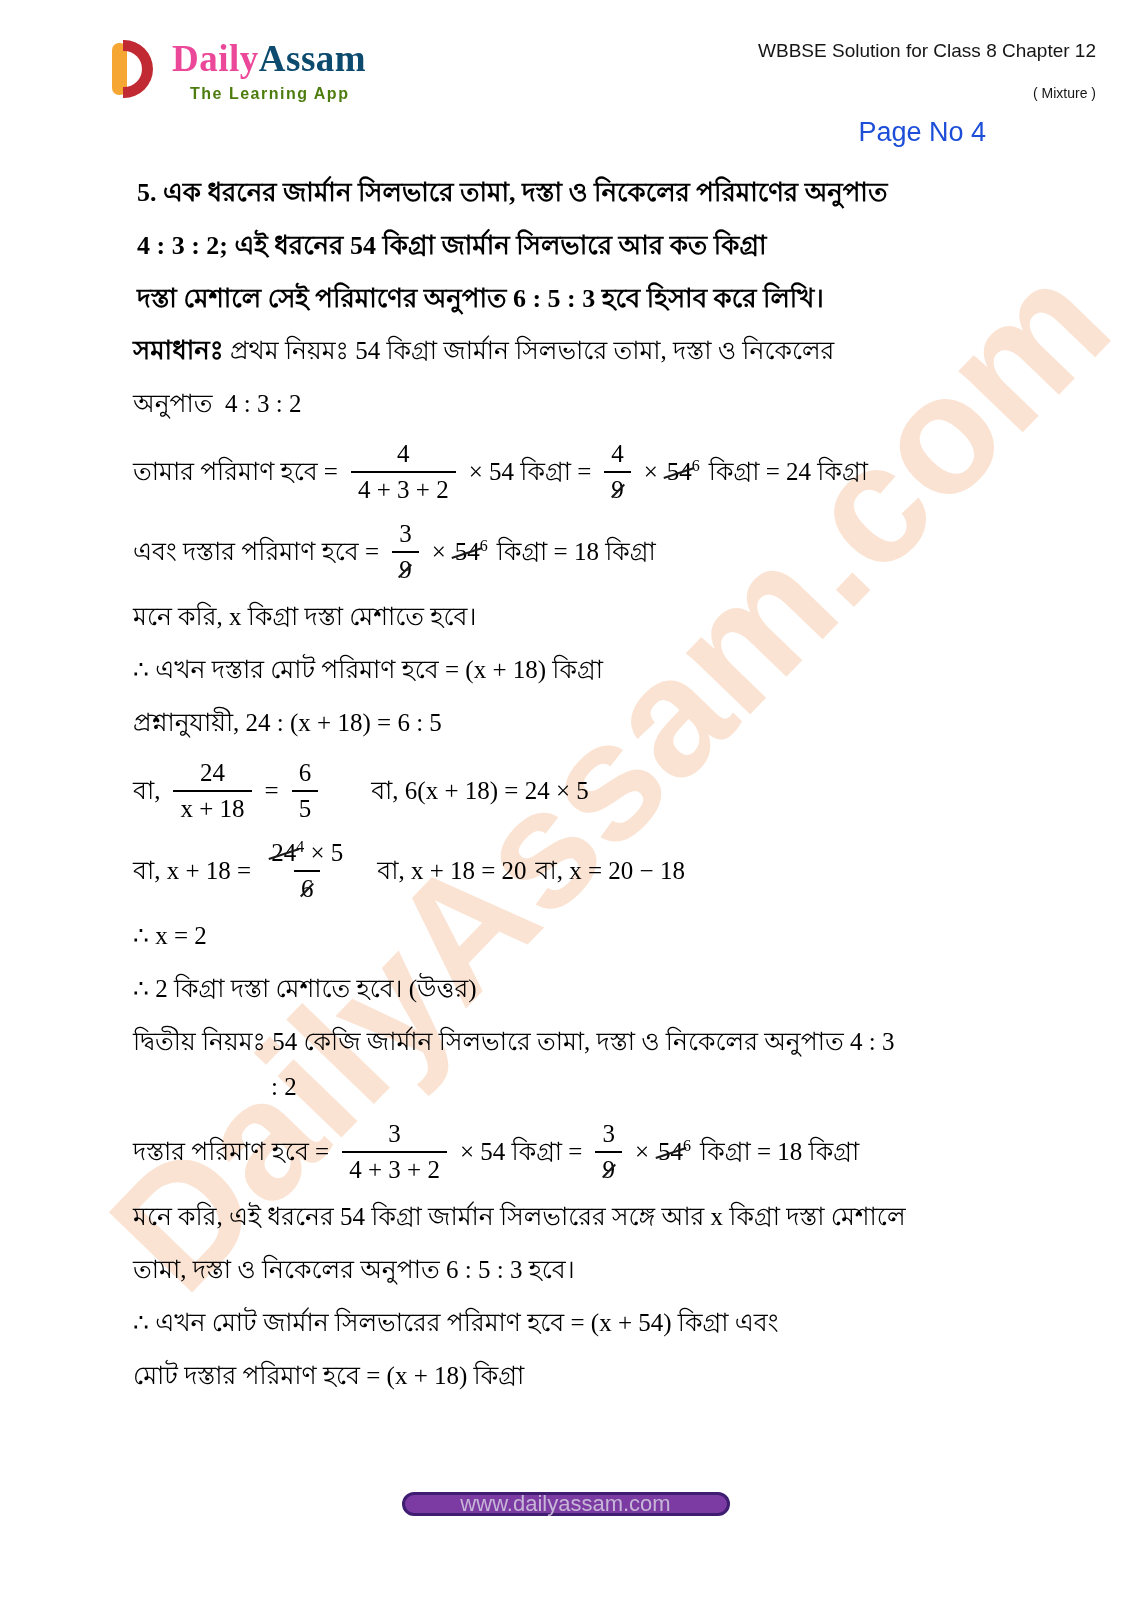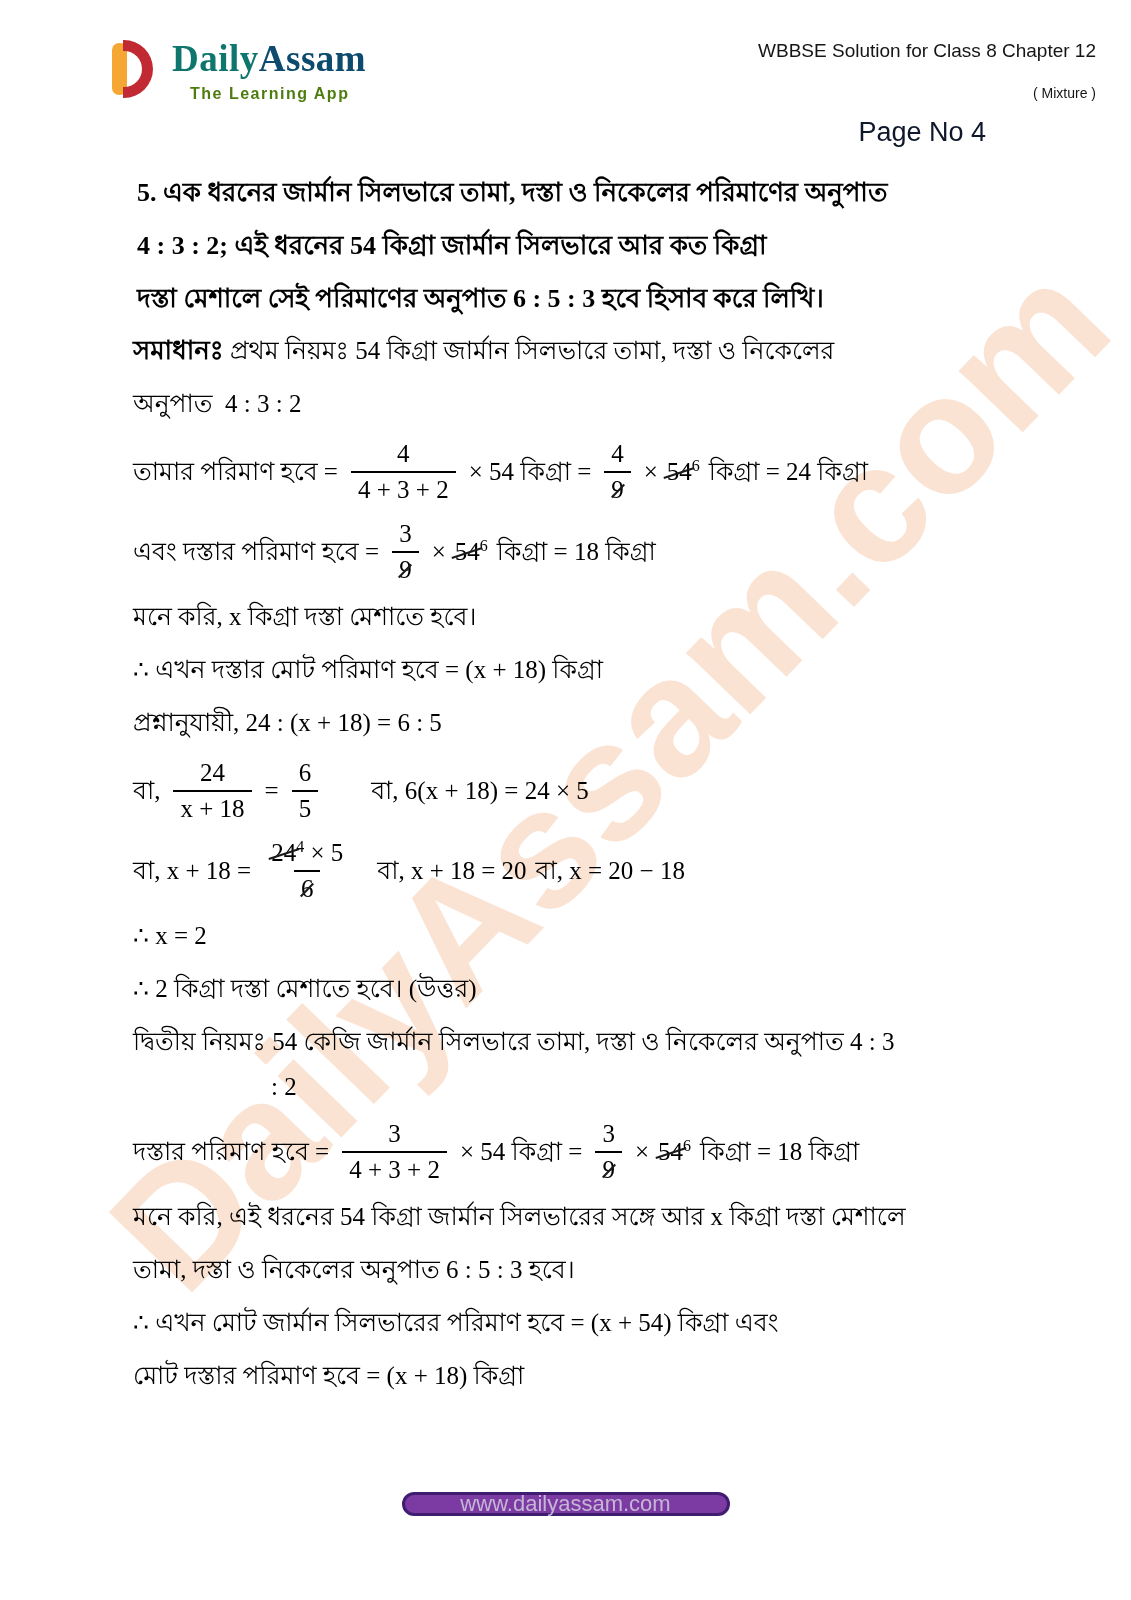--- a/index.html
+++ b/index.html
@@ -32,31 +32,31 @@
     position:absolute; left:0; top:3px; width:15px; height:52px;
     background:#f6a733; border-radius:7px;
   }
   .logo-crescent {
     position:absolute; left:11px; top:0; width:30px; height:58px;
     box-sizing:border-box;
     border:11px solid #c12a32; border-left:none;
     border-radius:0 29px 29px 0;
   }
   .brand { font-family:"Liberation Serif", serif; font-weight:bold; font-size:37px; line-height:1; letter-spacing:0.5px; }
-  .brand .daily { color:#0f766e;margin-top:12px; }
+  .brand .daily { color:#ec4899;margin-top:12px; }
   .brand .assam { color:#0c4a6e;margin-top:16px; }
   .tagline {
     font-family:"Liberation Sans", sans-serif; font-weight:bold;
     color:#4d7c0f; font-size:16px; letter-spacing:1.5px;
     margin:8px 0 0 18px;
   }
   .header-right { text-align:right; font-family:"Liberation Sans", sans-serif; color:#151515; }
   .ht1 { font-size:19px; }
   .ht2 { font-size:14px; margin-top:23px; }
-  .page-no { font-size:27px; margin-top:16px; margin-right:110px; color:#0f172a; }
+  .page-no { font-size:27px; margin-top:16px; margin-right:110px; color:#1d4ed8; }
 
   
   .content {
     position:relative; z-index:1;
     padding:14px 85px 0 133px;
     font-size:25px; line-height:36px;
   }
   .bnbold { font-weight:bold; font-size:26px; line-height:37px; margin:0 0 16px 4px; }
   .bnline { margin:0 0 17px 0; }
   .solhead { font-weight:bold; font-size:26px;font-family:Liberation Serif, serif; }

